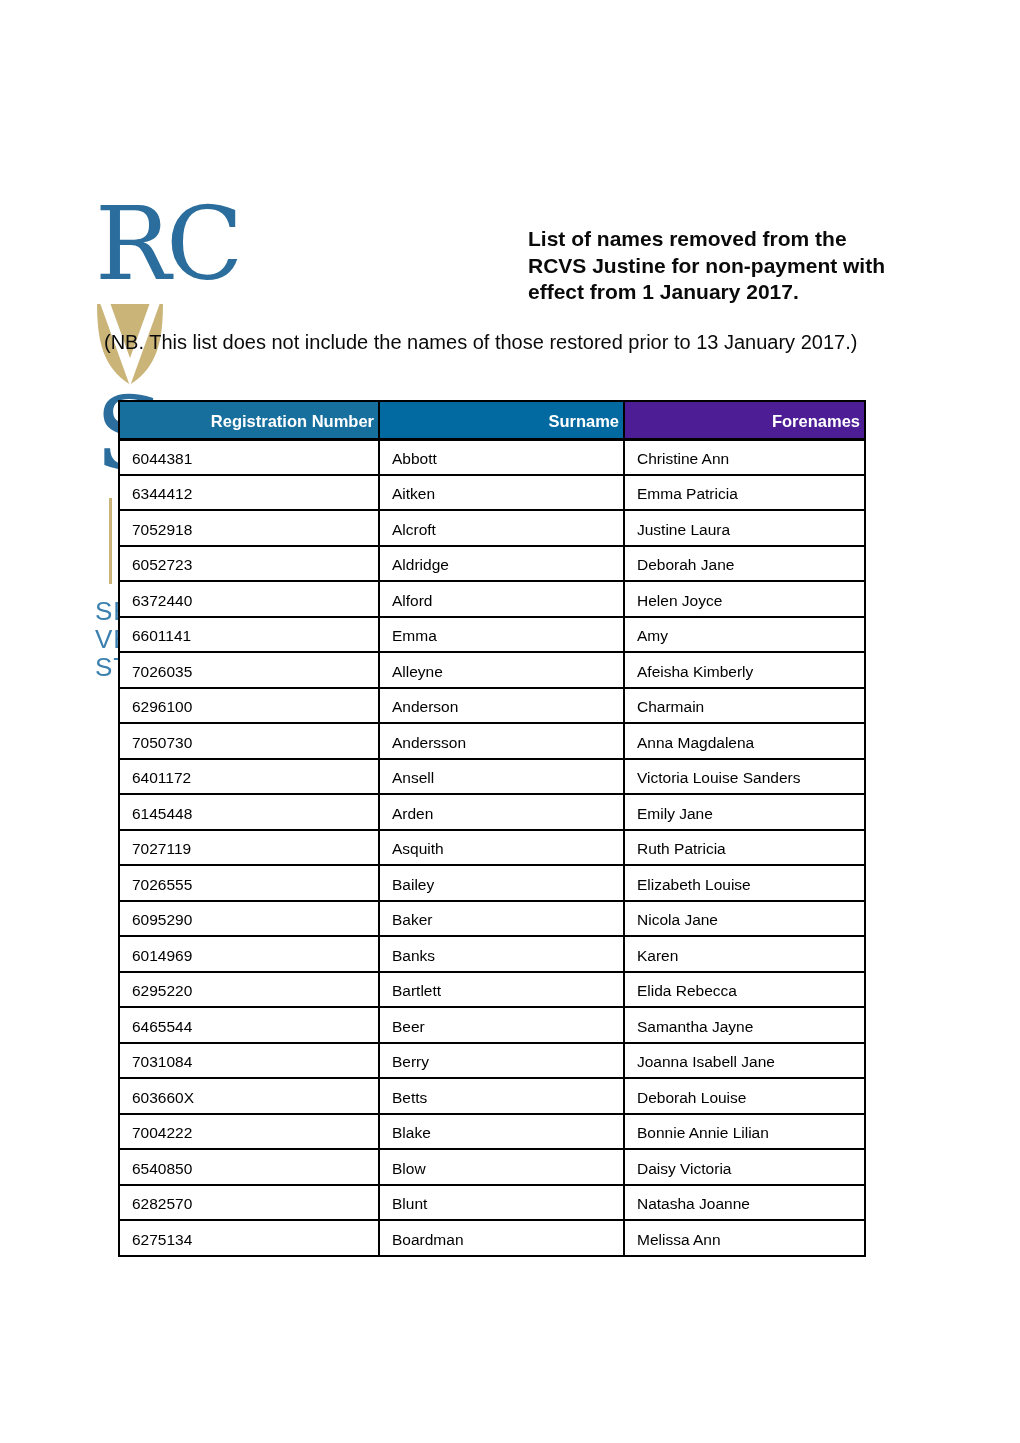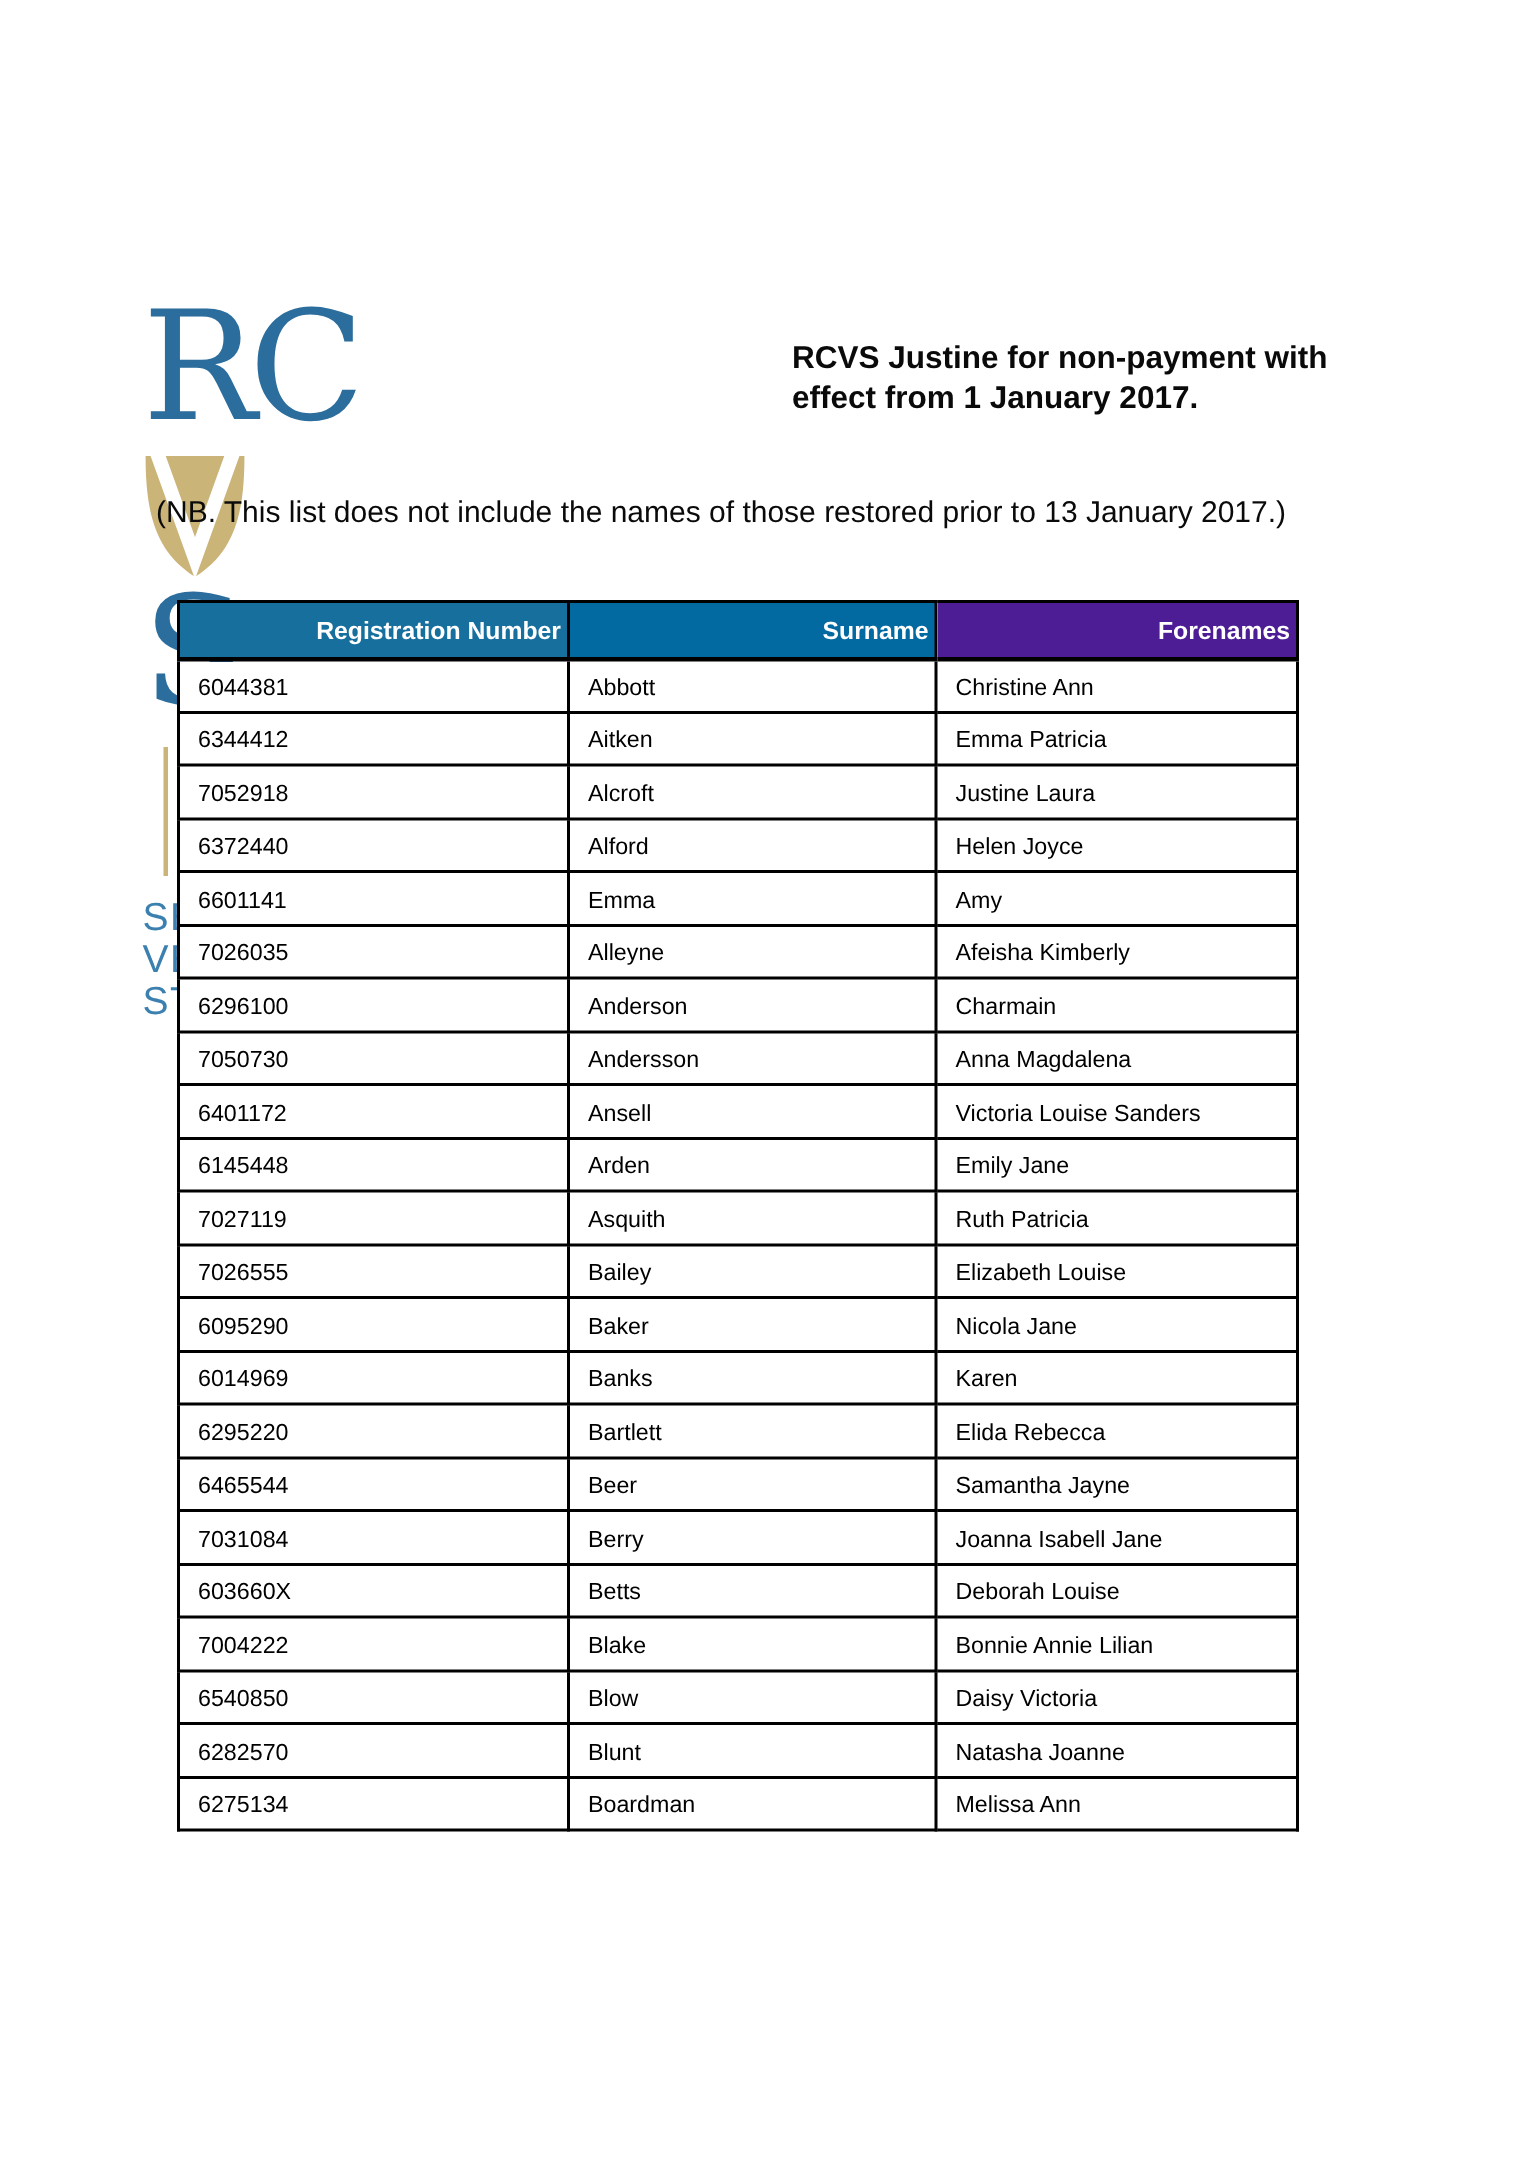--- a/index.html
+++ b/index.html
@@ -125,20 +125,21 @@
     <div class="logo-letters" style="color: rgb(43, 109, 156);">S</div>
     <div class="logo-rule" style="background: rgb(203, 180, 120);"></div>
     <div class="logo-tagline" style="color: rgb(60, 128, 175);">
       <div>SETTING</div>
       <div>VETERINARY</div>
       <div>STANDARDS</div>
     </div>
   </div>
 
   <div class="doc-title">
+    <div>List of names removed from the</div>
     <div>RCVS Justine for non-payment with</div>
     <div>effect from 1 January 2017.</div>
   </div>
 
   <div class="doc-note">(NB. This list does not include the names of those restored prior to 13 January 2017.)</div>
 
   <table class="reg-table">
     <colgroup>
         <col class="c1">
         <col class="c2">
@@ -161,20 +162,25 @@
           <td>6344412</td>
           <td>Aitken</td>
           <td>Emma Patricia</td>
         </tr>
         <tr>
           <td>7052918</td>
           <td>Alcroft</td>
           <td>Justine Laura</td>
         </tr>
         <tr>
+          <td>6052723</td>
+          <td>Aldridge</td>
+          <td>Deborah Jane</td>
+        </tr>
+        <tr>
           <td>6372440</td>
           <td>Alford</td>
           <td>Helen Joyce</td>
         </tr>
         <tr>
           <td>6601141</td>
           <td>Emma</td>
           <td>Amy</td>
         </tr>
         <tr>

